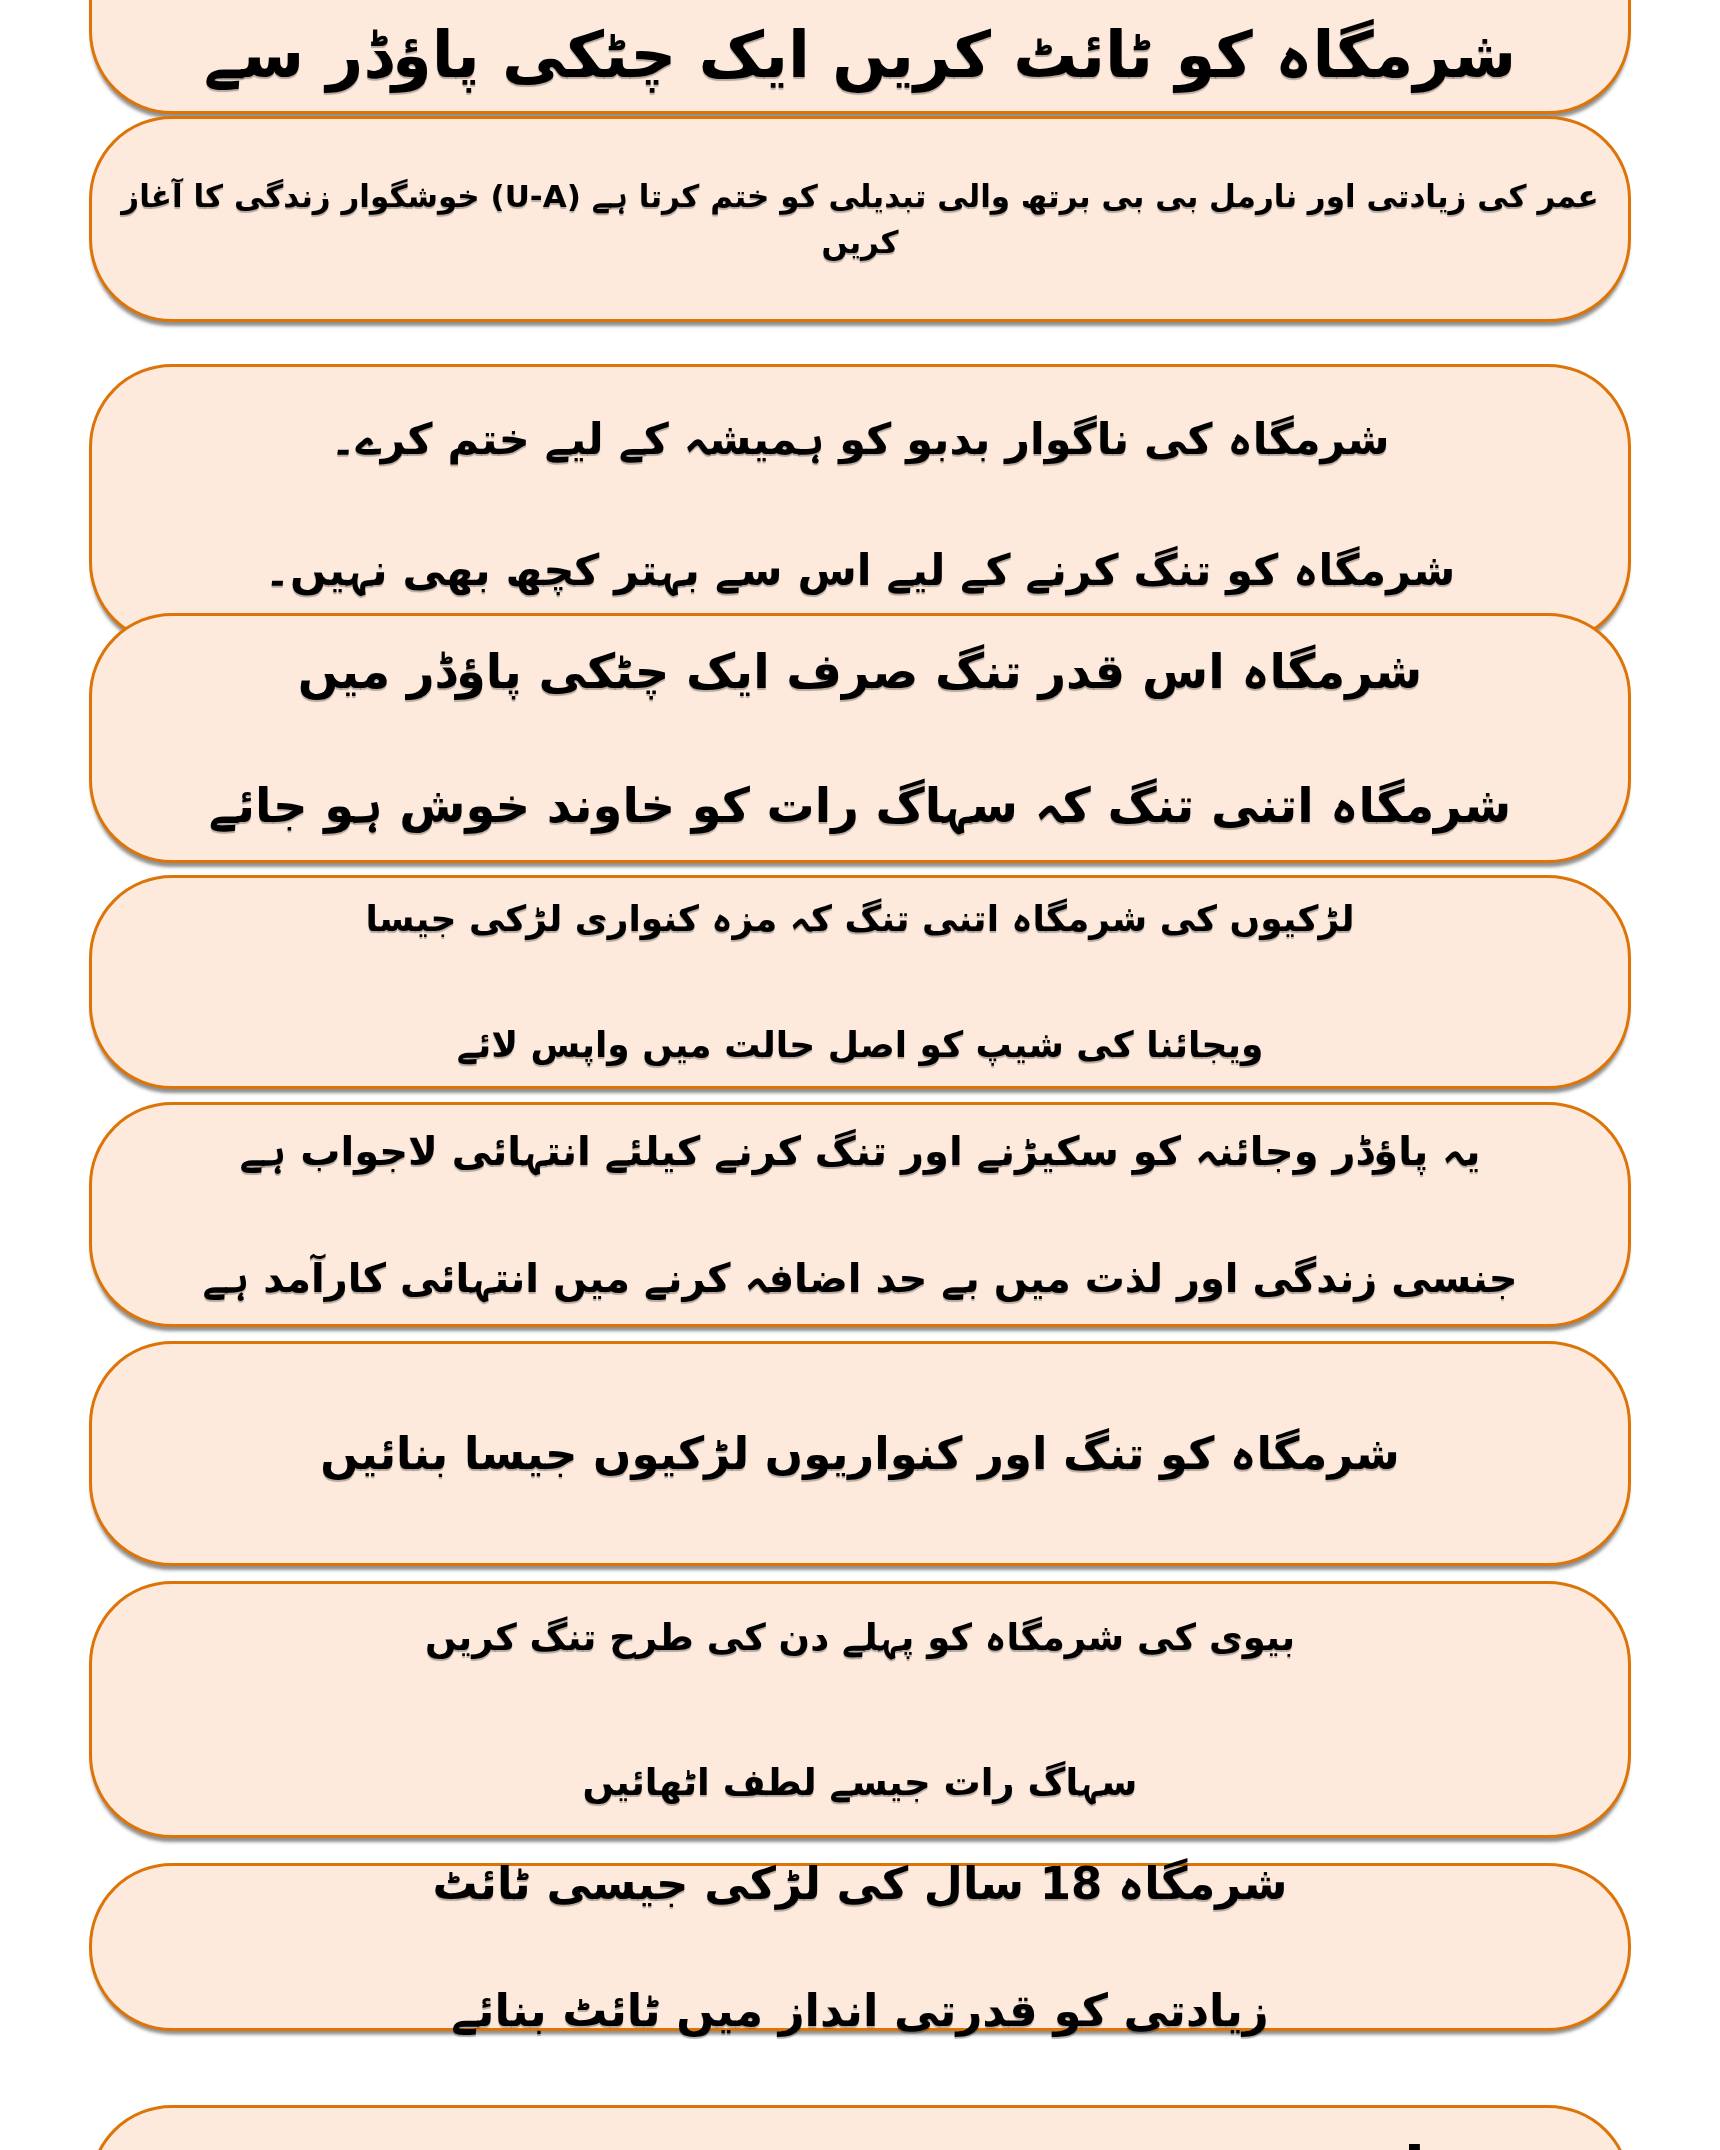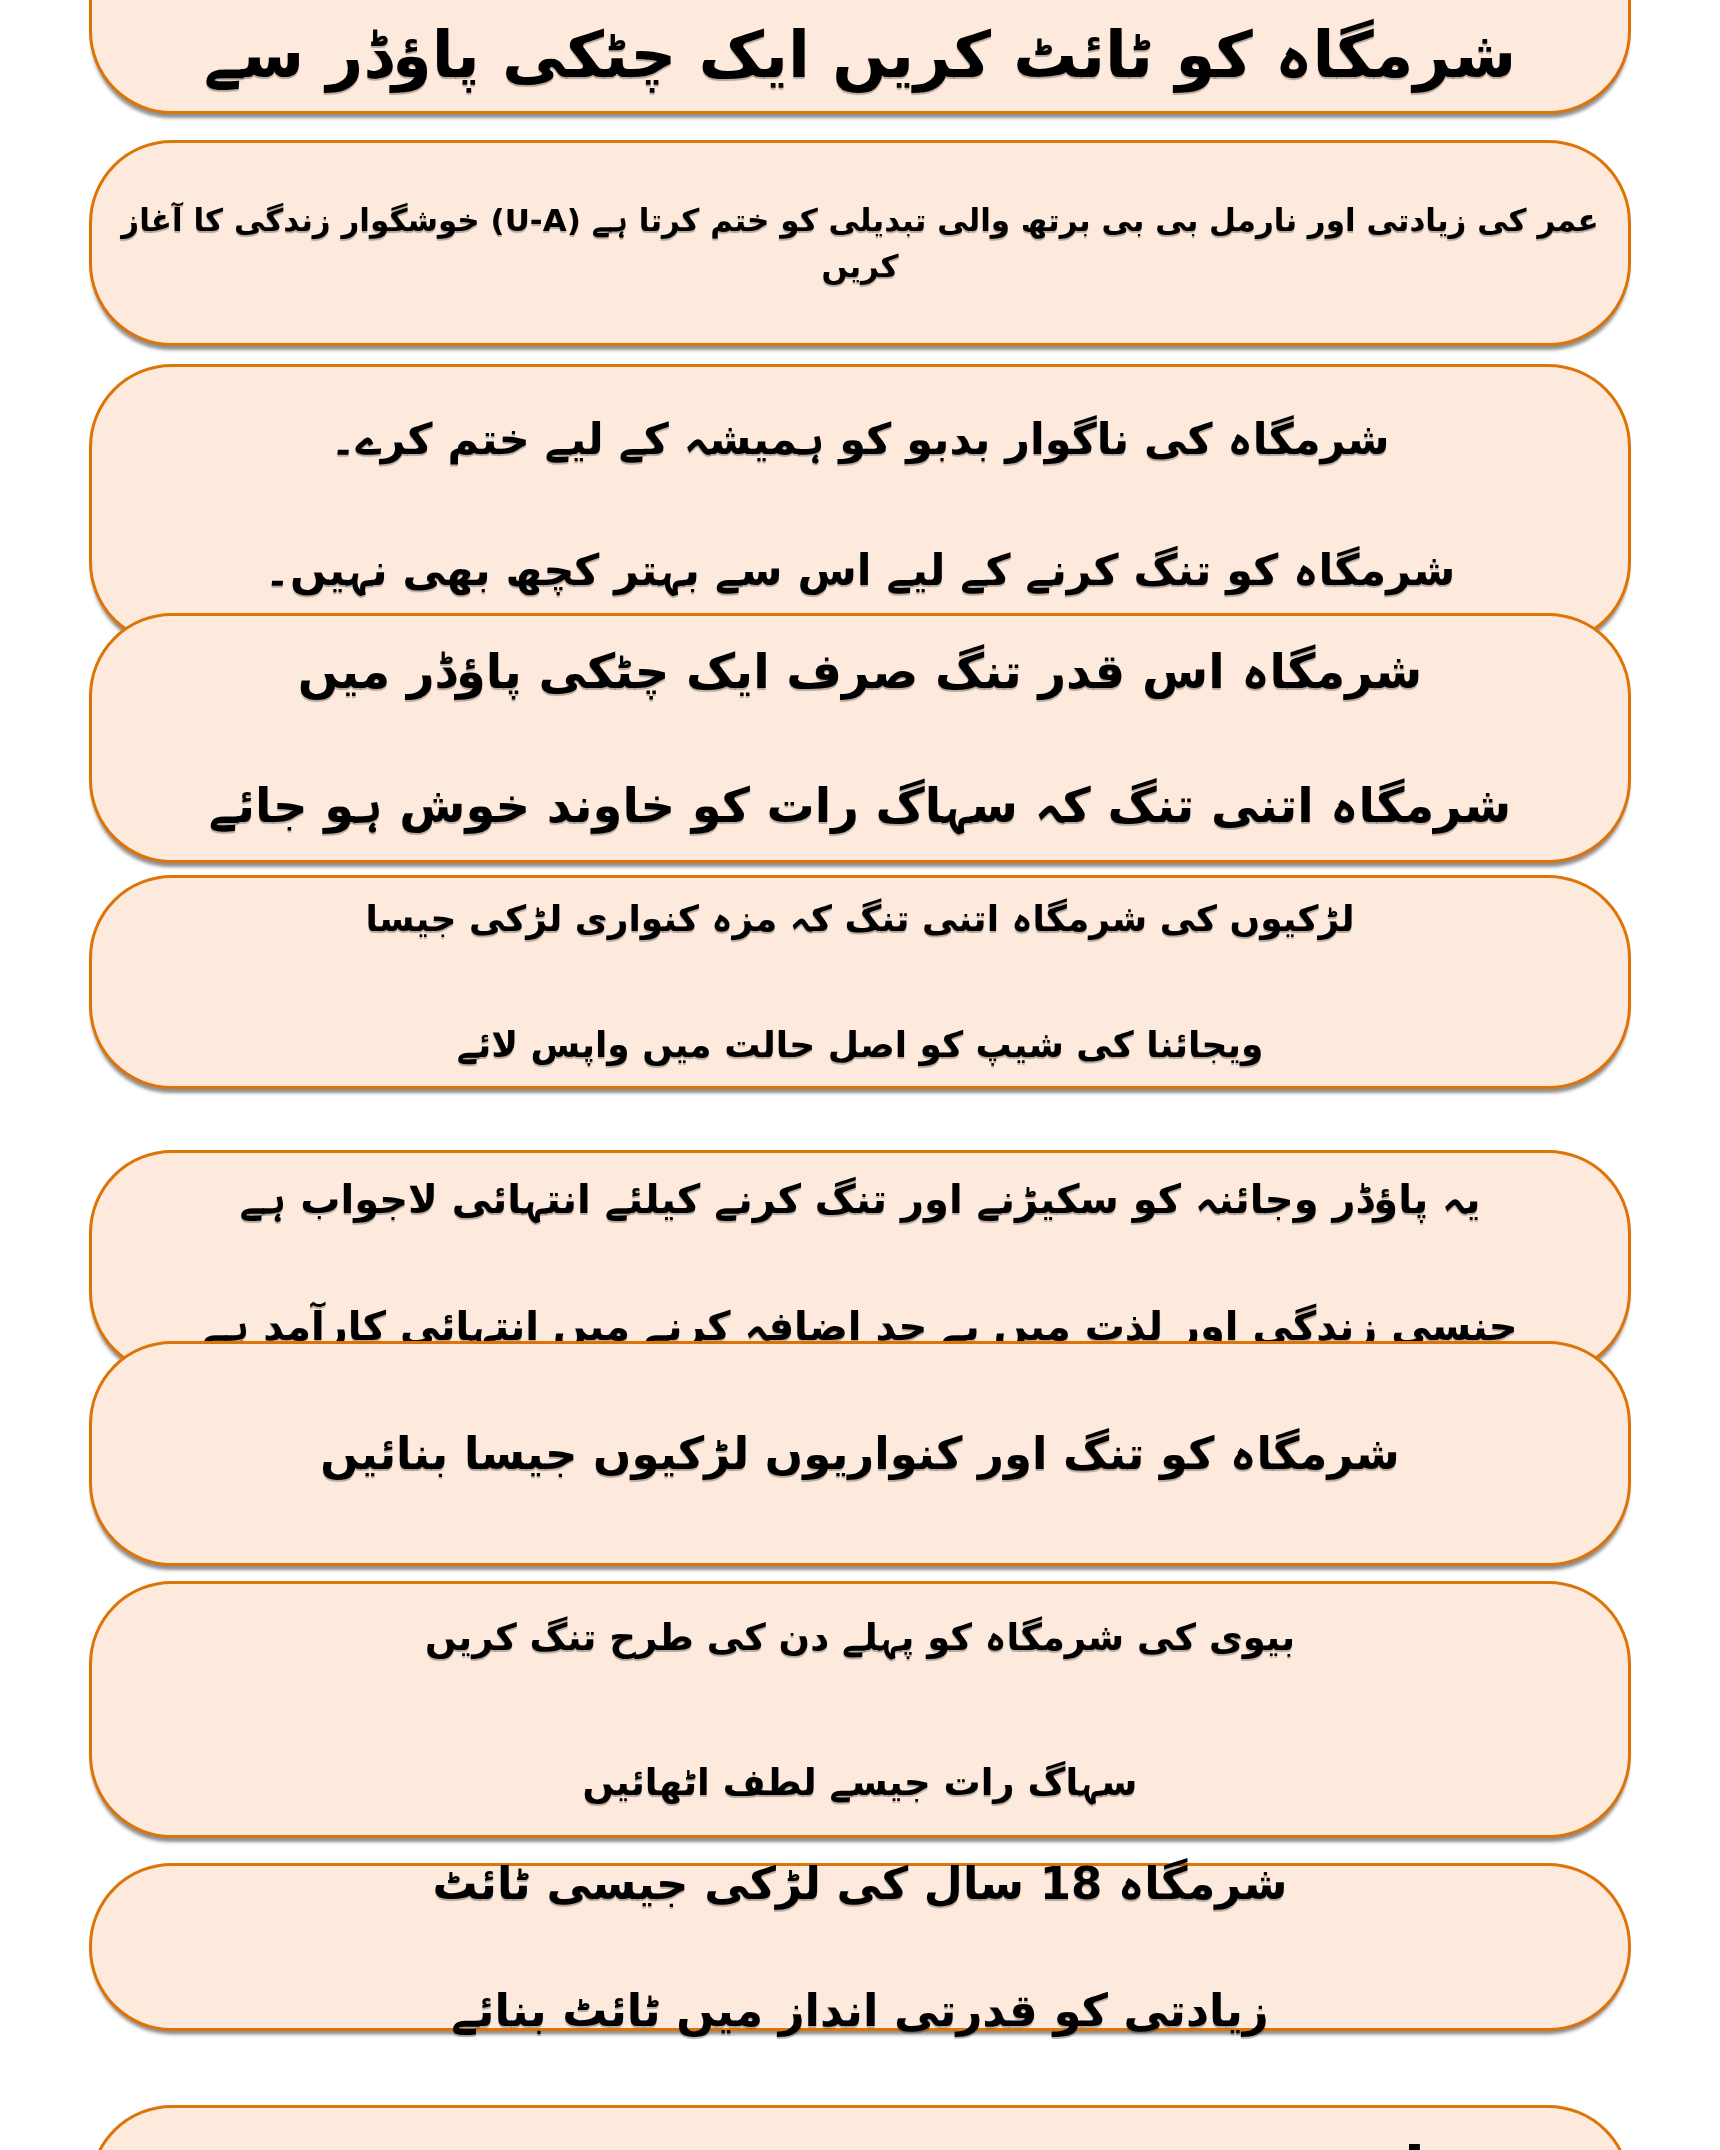--- a/index.html
+++ b/index.html
@@ -27,25 +27,25 @@
     direction:rtl;
     color:var(--text-color,#000000);
     font-weight:bold;
   }
   .line{
     width:100%;
     text-shadow:0 1.7px 0.9px rgba(0,0,0,0.28);
   }
   
   .b1{top:-196px;height:310px;font-size:64px;line-height:1.32;justify-content:flex-end;padding:0 52px 13.8px 52px;}
-  .b2{top:140px;height:206px;font-size:31px;line-height:1.5;padding:0 29px;}
+  .b2{top:116px;height:206px;font-size:31px;line-height:1.5;padding:0 29px;}
   .b3{top:364px;height:281px;font-size:43px;line-height:131px;}
   .b4{top:613px;height:250px;font-size:48px;line-height:134px;}
   .b5{top:875px;height:214px;font-size:36px;line-height:126px;}
-  .b6{top:1102px;height:225px;font-size:40px;line-height:127px;margin-top:48px;}
+  .b6{top:1102px;height:225px;font-size:40px;line-height:127px;}
   .b7{top:1341px;height:225px;font-size:45px;line-height:131px;}
   .b8{top:1581px;height:257px;font-size:37px;line-height:145px;}
   .b9{top:1863px;height:168px;font-size:45px;line-height:127px;}
   .b10{top:2105px;height:275px;font-size:62px;line-height:1.4;justify-content:flex-start;padding:19px 82px 0 82px;}
   .b10 .line{text-align:right;}
 </style>
 </head>
 <body>
 
 <div id="page">

